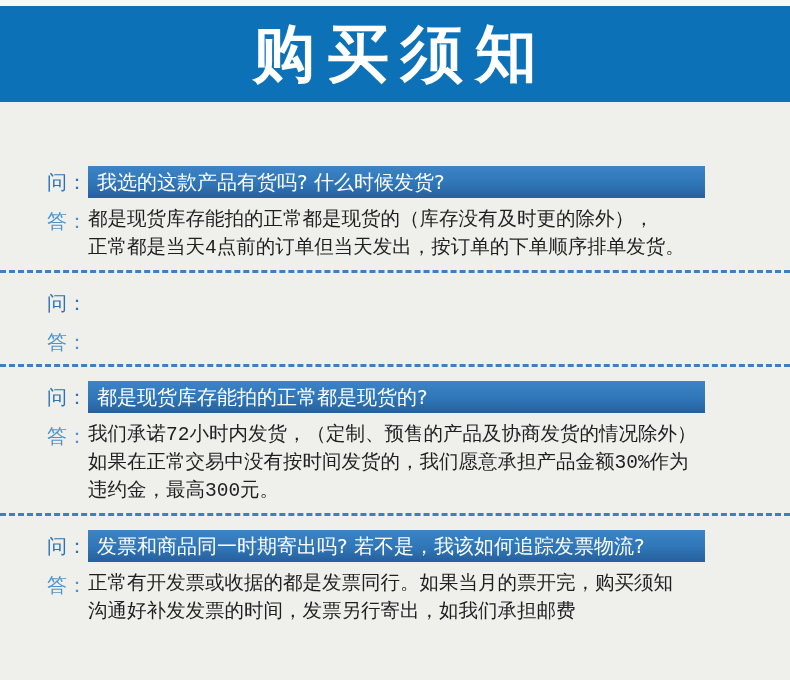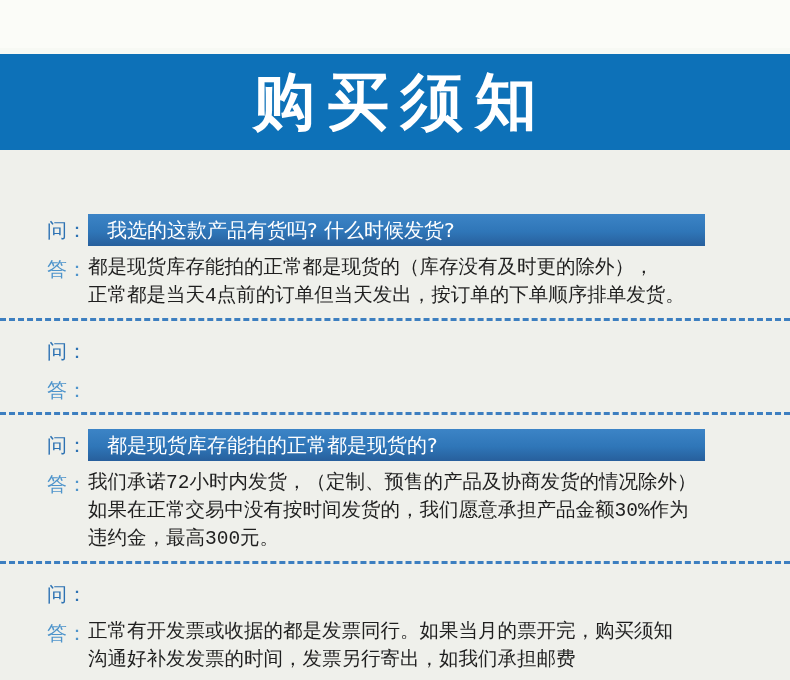--- a/index.html
+++ b/index.html
@@ -2,21 +2,21 @@
 <html><head>
 <meta charset="utf-8">
 <style>
   html, body { margin: 0; padding: 0; }
   body {
     width: 790px; height: 680px;
     background: #fbfcf8;
     font-family: "DejaVu Sans", "Liberation Sans", sans-serif;
     overflow: hidden;
   }
-  .canvas { width: 790px; height: 512px; margin-top: 48px; }
+  .canvas { width: 790px; height: 512px; }
 
   .strip-top    { height: 6px;  background: #f7f9f4; }
 
   .banner {
     height: 96px;
     background: #0d71b8;
     display: flex; align-items: center; justify-content: center;
   }
   .banner-title {
     color: #ffffff;
@@ -37,21 +37,21 @@
 
   .q-row { display: flex; align-items: center; height: 32px; margin-bottom: 8px; }
   .q-label {
     width: 88px; box-sizing: border-box; padding-left: 47px;
     font-size: 20px; color: #2d72b3; line-height: 32px; white-space: nowrap;
   }
   .q-bar {
     width: 617px; height: 32px; box-sizing: border-box;
     background: linear-gradient(180deg, #3c84c6 0%, #2f76b8 55%, #275f9c 100%);
     color: #ffffff; font-size: 20px; line-height: 32px;
-    padding-left: 19px; white-space: nowrap; overflow: hidden;
+    padding-left: 9px; white-space: nowrap; overflow: hidden;
   }
 
   .a-row { display: flex; }
   .a-label {
     width: 88px; box-sizing: border-box; padding-left: 47px;
     font-size: 20px; color: #4e94cb; line-height: 28px; padding-top: 1px; white-space: nowrap;
   }
   .a-text {
     width: 674px;
     font-size: 19.5px; line-height: 28px; color: #1f1f1f;
@@ -114,20 +114,21 @@
 如果在正常交易中没有按时间发货的，我们愿意承担产品金额30%作为
 违约金，最高300元。</div>
       </div>
     </div>
 
     <div class="sep"></div>
 
     <div class="section">
       <div class="q-row">
         <div class="q-label">问：</div>
+        <div class="q-bar">发票和商品同一时期寄出吗? 若不是，我该如何追踪发票物流?</div>
       </div>
       <div class="a-row">
         <div class="a-label">答：</div>
         <div class="a-text">正常有开发票或收据的都是发票同行。如果当月的票开完，购买须知
 沟通好补发发票的时间，发票另行寄出，如我们承担邮费</div>
       </div>
     </div>
 
   </div>
 

